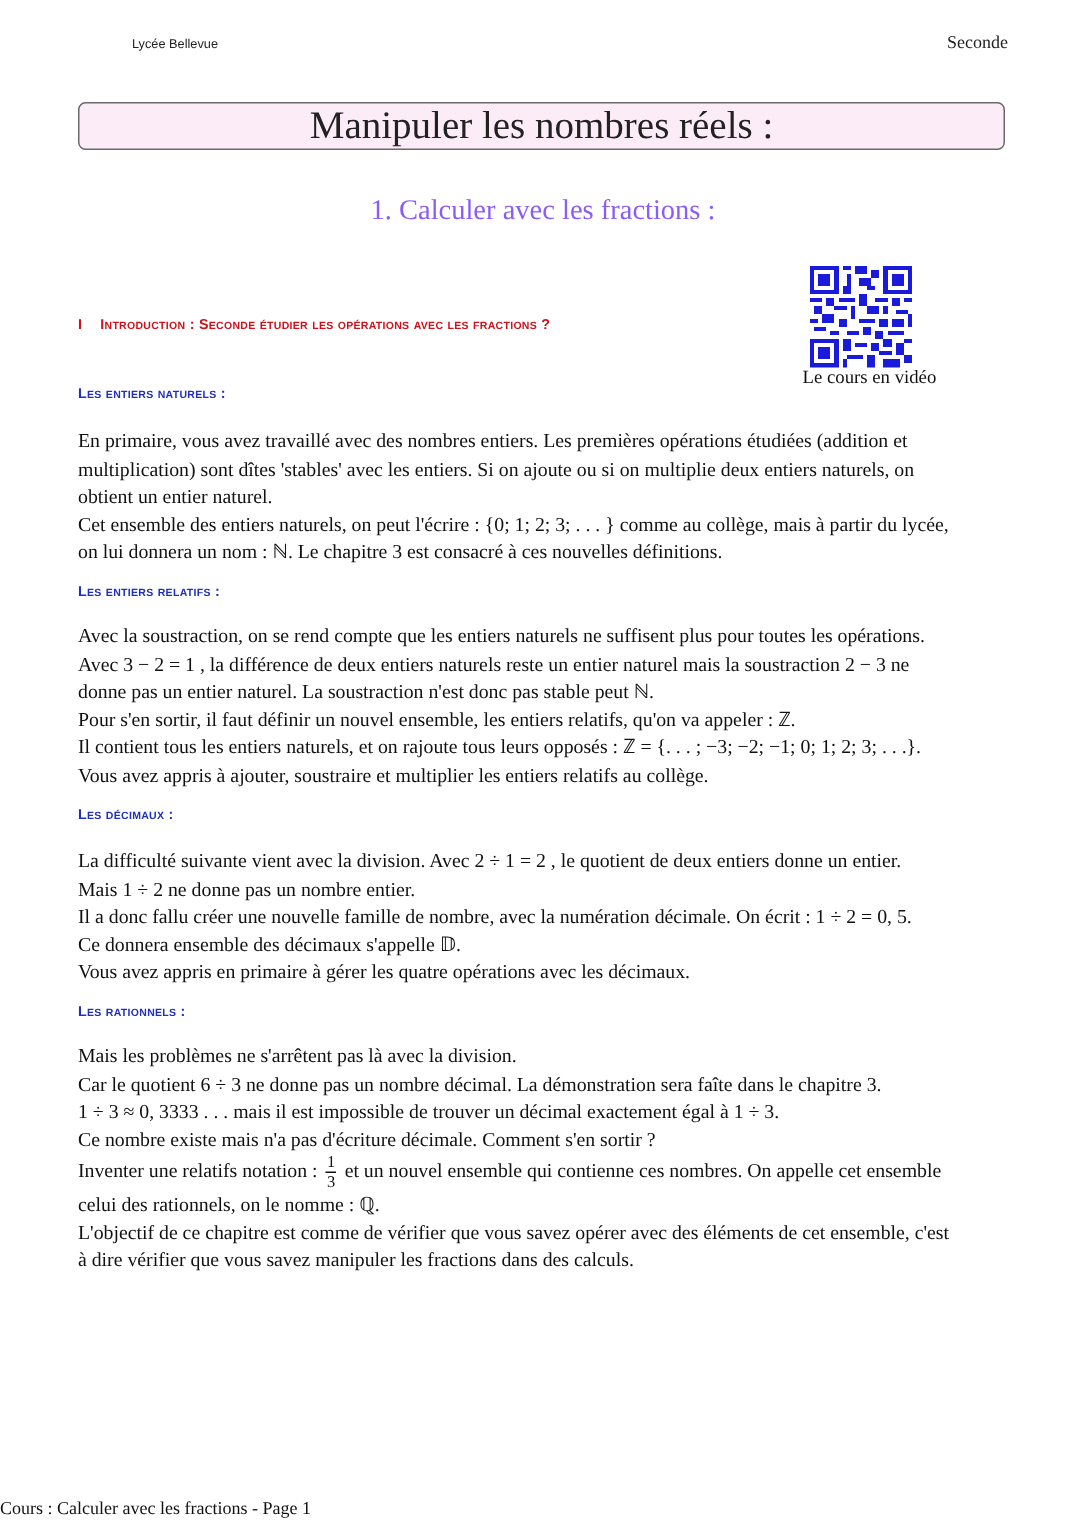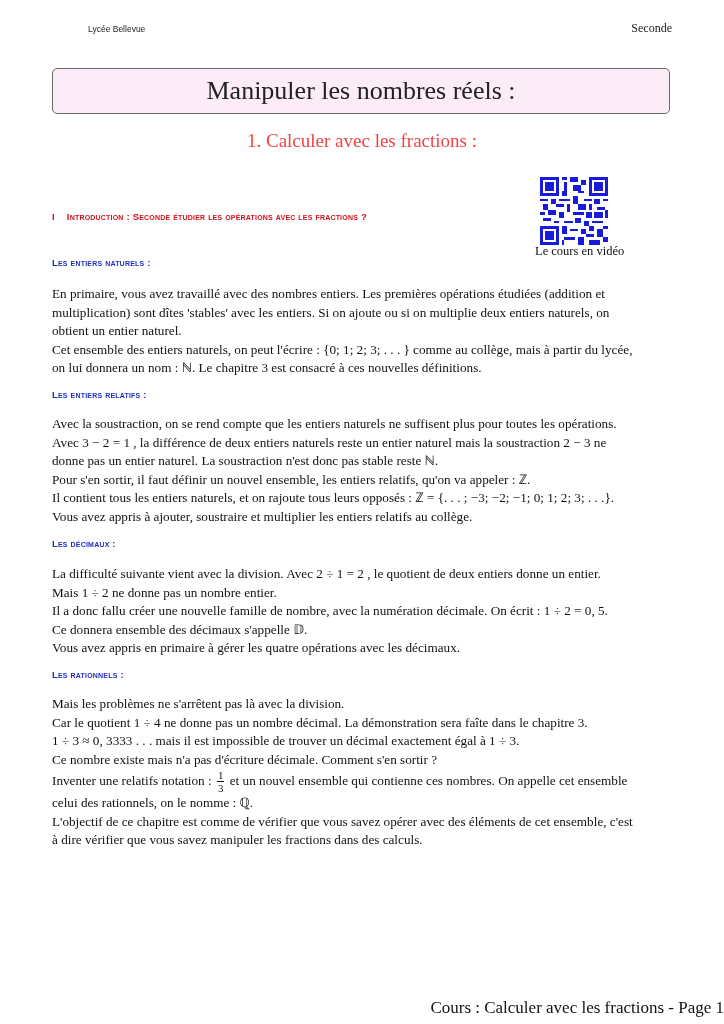--- a/index.html
+++ b/index.html
@@ -10,31 +10,31 @@
     }
     .hdr-left {
       position: absolute; left: 52px; top: 24px;
       font-family: "Liberation Sans", sans-serif; font-size: 8.5px; color: #222; padding-left: 36px;
     }
     .hdr-right {
       position: absolute; right: 52px; top: 21px;
       font-family: "Liberation Serif", serif; font-size: 12px; color: #222; text-align: right;
     }
     .title-box {
-      position: absolute; left: 52px; top: 68px; width: 618px; height: 46px;
+      position: absolute; left: 52px; top: 68px; width: 618px; height: 32px;
       background: #fcecf8; border: 1.3px solid #6a6a6a; border-radius: 5px;
       display: flex; align-items: center; justify-content: center;
       box-sizing: border-box;
     }
     .title-box span {
       font-family: "Liberation Serif", serif; font-size: 26px; color: #222;
     }
     .subtitle {
       position: absolute; left: 0; right: 0; top: 130px; text-align: center;
-      font-family: "Liberation Serif", serif; font-size: 19px; color: #ef4444;
+      font-family: "Liberation Serif", serif; font-size: 19px; color: #8b5cf6;
     }
     .qr {
       position: absolute; left: 540px; top: 177px; width: 68px; height: 68px;
     }
     .qr-caption {
       position: absolute; left: 535px; top: 244px;
       font-family: "Liberation Serif", serif; font-size: 12.5px; color: #111;
     }
     .section-title {
       position: absolute; left: 52px; top: 211px;
@@ -53,22 +53,22 @@
       color: #111;
     }
     .para p { margin: 0; }
     .frac {
       display: inline-block; vertical-align: middle; text-align: center;
       font-size: 11px; line-height: 12px; margin: 0 2px;
     }
     .frac .n { display: block; border-bottom: 1px solid #111; padding: 0 1px; }
     .frac .d { display: block; }
     .footer {
-      position: absolute; left: 0; right: 0; top: 998px; text-align: right;
-      font-family: "Liberation Serif", serif; font-size: 17px; color: #111;
+      position: absolute; left: 0; right: 0; top: 998px; text-align: left;
+      font-family: "Liberation Serif", serif; font-size: 12px; color: #111;
     }
   </style>
 </head>
 <body>
 
 <div class="hdr-left">Lycée Bellevue</div>
 <div class="hdr-right">Seconde</div>
 
 <div class="title-box">
   <span>Manipuler les nombres réels :</span>
@@ -147,39 +147,39 @@
   <p>multiplication) sont dîtes 'stables' avec les entiers. Si on ajoute ou si on multiplie deux entiers naturels, on</p>
   <p>obtient un entier naturel.</p>
   <p>Cet ensemble des entiers naturels, on peut l'écrire : {0; 1; 2; 3; . . . } comme au collège, mais à partir du lycée,</p>
   <p>on lui donnera un nom : ℕ. Le chapitre 3 est consacré à ces nouvelles définitions.</p>
 </div>
 
 <div class="subhead" style="top:389px;">Les entiers relatifs :</div>
 <div class="para" style="top:415px;">
   <p>Avec la soustraction, on se rend compte que les entiers naturels ne suffisent plus pour toutes les opérations.</p>
   <p>Avec 3 − 2 = 1 , la différence de deux entiers naturels reste un entier naturel mais la soustraction 2 − 3 ne</p>
-  <p>donne pas un entier naturel. La soustraction n'est donc pas stable reste ℕ.</p>
+  <p>donne pas un entier naturel. La soustraction n'est donc pas stable peut ℕ.</p>
   <p>Pour s'en sortir, il faut définir un nouvel ensemble, les entiers relatifs, qu'on va appeler : ℤ.</p>
   <p>Il contient tous les entiers naturels, et on rajoute tous leurs opposés : ℤ = {. . . ; −3; −2; −1; 0; 1; 2; 3; . . .}.</p>
   <p>Vous avez appris à ajouter, soustraire et multiplier les entiers relatifs au collège.</p>
 </div>
 
 <div class="subhead" style="top:538px;">Les décimaux :</div>
 <div class="para" style="top:565px;">
   <p>La difficulté suivante vient avec la division. Avec 2 ÷ 1 = 2 , le quotient de deux entiers donne un entier.</p>
   <p>Mais 1 ÷ 2 ne donne pas un nombre entier.</p>
   <p>Il a donc fallu créer une nouvelle famille de nombre, avec la numération décimale. On écrit : 1 ÷ 2 = 0, 5.</p>
   <p>Ce donnera ensemble des décimaux s'appelle 𝔻.</p>
   <p>Vous avez appris en primaire à gérer les quatre opérations avec les décimaux.</p>
 </div>
 
 <div class="subhead" style="top:669px;">Les rationnels :</div>
 <div class="para" style="top:695px;">
   <p>Mais les problèmes ne s'arrêtent pas là avec la division.</p>
-  <p>Car le quotient 1 ÷ 4 ne donne pas un nombre décimal. La démonstration sera faîte dans le chapitre 3.</p>
+  <p>Car le quotient 6 ÷ 3 ne donne pas un nombre décimal. La démonstration sera faîte dans le chapitre 3.</p>
   <p>1 ÷ 3 ≈ 0, 3333 . . . mais il est impossible de trouver un décimal exactement égal à 1 ÷ 3.</p>
   <p>Ce nombre existe mais n'a pas d'écriture décimale. Comment s'en sortir ?</p>
   <p style="line-height:22px;">
     <span>Inventer une relatifs notation :</span>
     <span class="frac"><span class="n">1</span><span class="d">3</span></span>
     <span>et un nouvel ensemble qui contienne ces nombres. On appelle cet ensemble</span>
   </p>
   <p>celui des rationnels, on le nomme : ℚ.</p>
   <p>L'objectif de ce chapitre est comme de vérifier que vous savez opérer avec des éléments de cet ensemble, c'est</p>
   <p>à dire vérifier que vous savez manipuler les fractions dans des calculs.</p>

